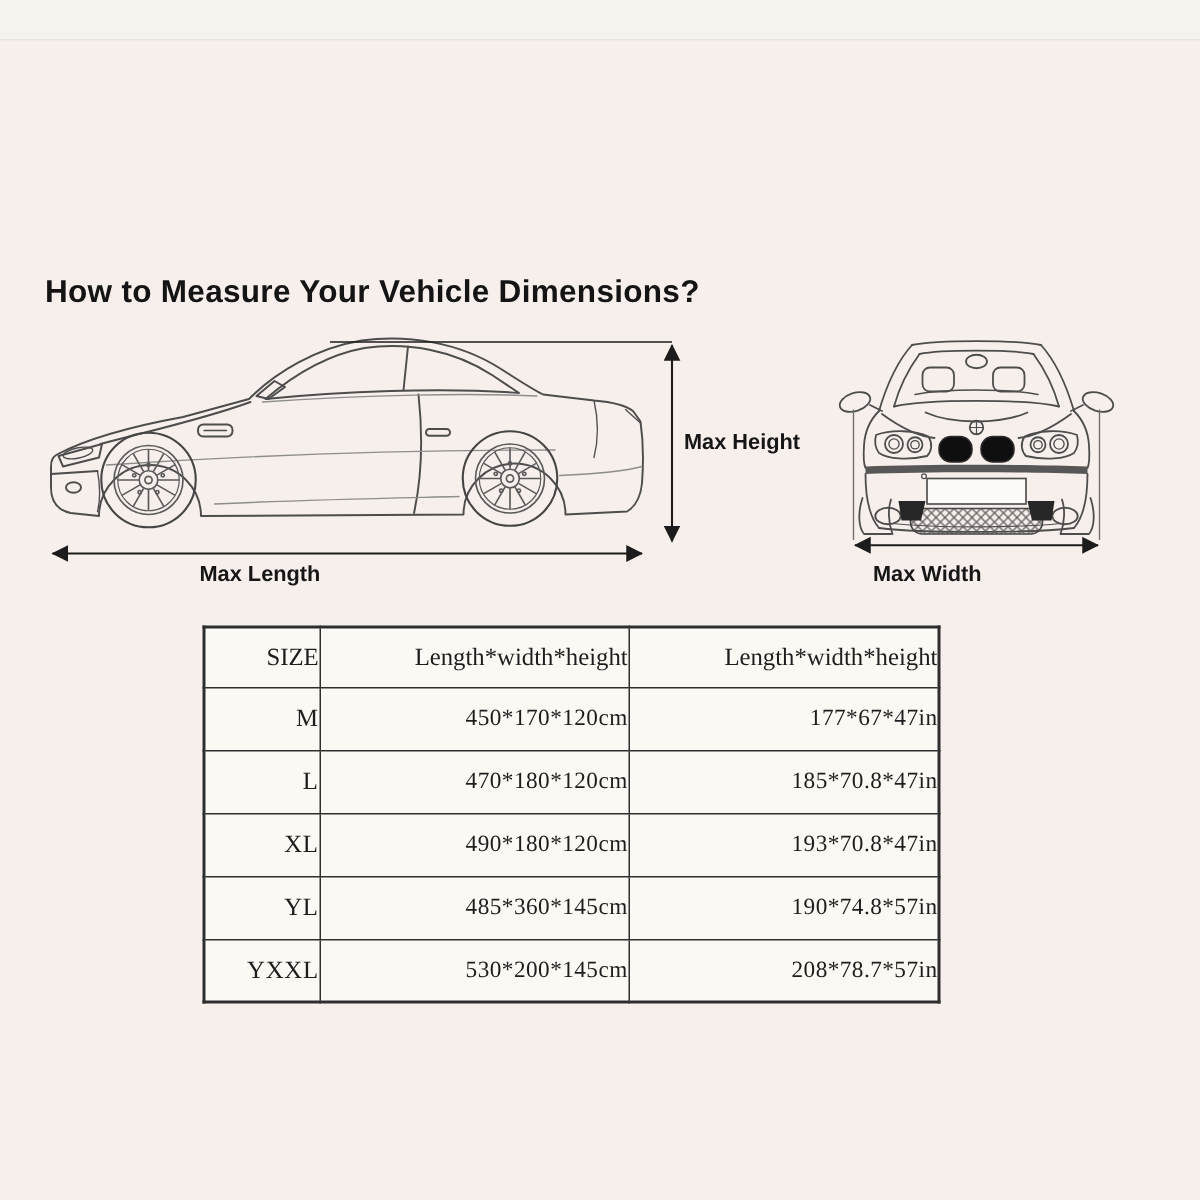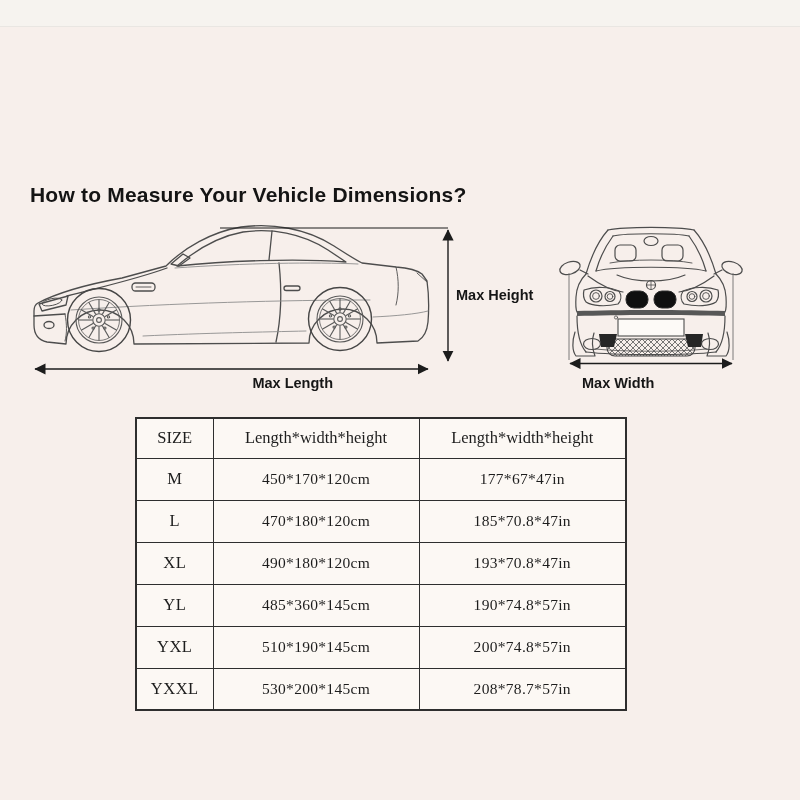--- a/index.html
+++ b/index.html
@@ -15,30 +15,30 @@
   }
   .title{
     position:absolute;left:30px;top:183px;margin:0;
     font-size:21px;font-weight:700;letter-spacing:.2px;color:#141414;
   }
   .diagram{position:absolute;left:0;top:210px;width:704px;height:200px}
   svg.side{position:absolute;left:25px;top:3px}
   svg.front{position:absolute;left:555px;top:3px}
   .lbl{position:absolute;font-weight:700;font-size:14.5px;color:#161616;white-space:nowrap}
   .lbl-height{left:456px;top:77px}
-  .lbl-length{left:133px;top:165px;width:200px;text-align:right}
+  .lbl-length{left:133px;top:165px;width:200px;text-align:left}
   .lbl-width{left:582px;top:165px;width:132px;text-align:left}
   table.size-table{
     position:absolute;left:135px;top:417px;width:490px;
     border-collapse:collapse;background:#fcf8f4;
     font-family:"Liberation Serif","DejaVu Serif",serif;
     color:#1d1d1d;border:2px solid #2e2e2e;table-layout:fixed;
   }
   .size-table th,.size-table td{
-    border:1px solid #2e2e2e;text-align:center;vertical-align:middle;padding:0;
+    border:1px solid #2e2e2e;text-align:right;vertical-align:middle;padding:0;
   }
   .size-table thead tr{height:40px}
   .size-table tbody tr{height:42px}
   .size-table th{font-weight:normal;font-size:16.5px}
   .size-table td{font-size:15.5px;letter-spacing:.3px}
   .size-table td.size-cell{font-size:16.5px;letter-spacing:.5px}
 </style>
 </head>
 <body>
 
@@ -231,23 +231,18 @@
       <td class="size-cell">XL</td>
       <td>490*180*120cm</td>
       <td>193*70.8*47in</td>
     </tr>
     <tr>
       <td class="size-cell">YL</td>
       <td>485*360*145cm</td>
       <td>190*74.8*57in</td>
     </tr>
     <tr>
-      <td class="size-cell">YXL</td>
-      <td>510*190*145cm</td>
-      <td>200*74.8*57in</td>
-    </tr>
-    <tr>
       <td class="size-cell">YXXL</td>
       <td>530*200*145cm</td>
       <td>208*78.7*57in</td>
     </tr>
   </tbody>
 </table>
 
 </body></html>

